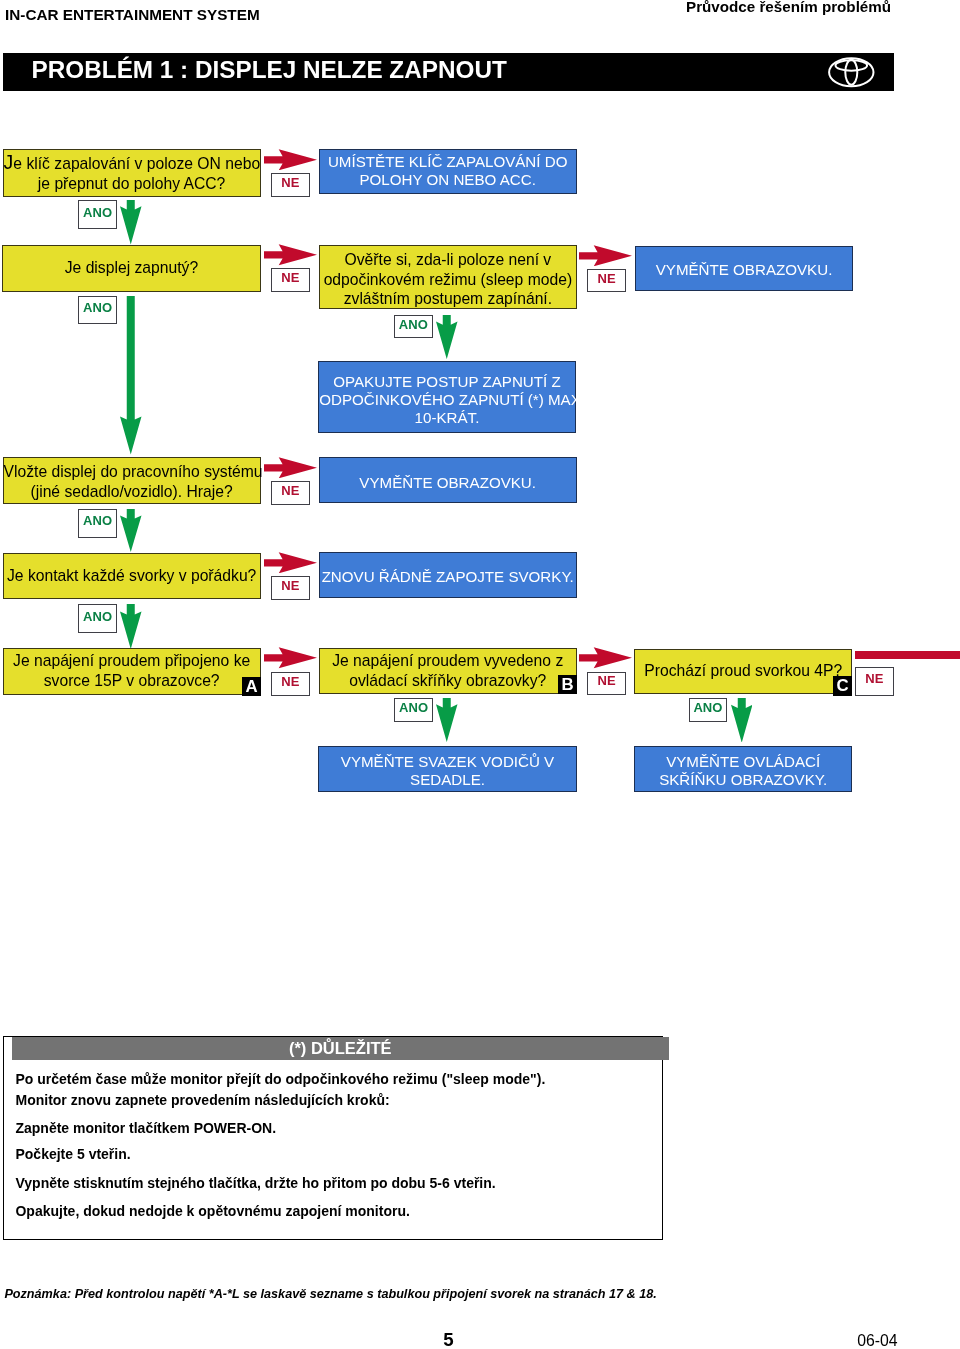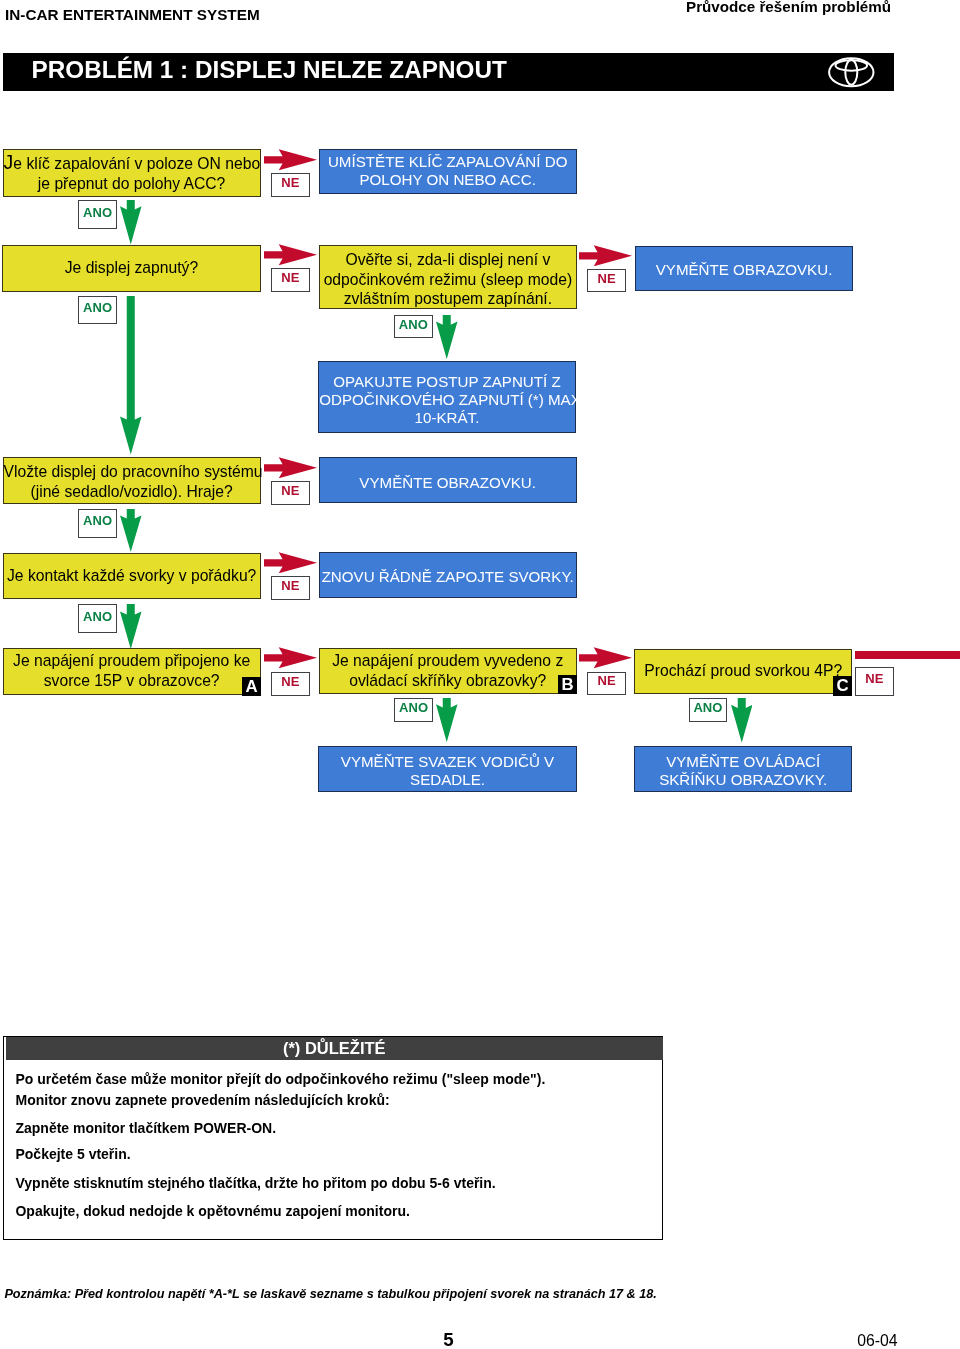--- a/index.html
+++ b/index.html
@@ -35,21 +35,21 @@
         padding-bottom:5px;}
   .tagbox.ne{color:#b01032;}
   .tagbox.ano{color:#0a8045;}
   .letter{background:#000;color:#fff;display:flex;align-items:center;justify-content:center;
         font-size:16.8px;font-weight:bold;line-height:17px;}
   .redbar{background:#c10a2c;}
 
   
   #notebox{left:2.8px;top:1036.4px;width:660.2px;height:203.3px;border:1.6px solid #000;
            box-sizing:border-box;background:#fff;}
-  #noteband{position:absolute;left:2px;top:0px;width:657px;height:22.9px;background:#404040;
+  #noteband{position:absolute;left:8px;top:0px;width:657px;height:22.9px;background:#737373;
      color:#fff;font-size:16.5px;font-weight:bold;text-align:center;line-height:23px;}
   .noteline{position:absolute;font-size:14px;font-weight:bold;left:11.7px;line-height:19px;
      white-space:nowrap;}
 
   #footnote{left:4.4px;top:1286.5px;font-size:12.65px;font-style:italic;font-weight:bold;
      line-height:15px;white-space:nowrap;}
   #pagenum{left:443.2px;top:1330px;font-size:18.7px;font-weight:bold;line-height:19px;}
   #pagedate{left:857.2px;top:1331.6px;font-size:15.8px;line-height:17px;}
 </style>
 </head>
@@ -98,21 +98,21 @@
         <span class="inner">
           <i>Je displej zapnutý?</i>
         </span>
       </div>
   <svg class="abs" style="left:264.0px;top:244.3px" width="53.0" height="21.4" viewBox="0 0 53.0 21.4">
         <polygon points="0,7.3 18.6,7.3 14.7,0.3 53.0,10.8 14.7,21.3 18.6,14.4 0,14.4" fill="#c10a2c"></polygon>
       </svg>
   <div class="abs tagbox ne" style="left:271.1px;top:268.4px;width:38.8px;height:24.0px">NE</div>
   <div class="abs qbox" style="left:318.9px;top:244.9px;width:258.0px;height:64.2px;line-height:19.30px">
         <span class="inner" style="top:2.20px">
-          <i>Ověřte si, zda-li displej není v</i>
+          <i>Ověřte si, zda-li poloze není v</i>
           <i>odpočinkovém režimu (sleep mode)</i>
           <i>zvláštním postupem zapínání.</i>
         </span>
       </div>
   <svg class="abs" style="left:579.4px;top:244.5px" width="53.0" height="21.4" viewBox="0 0 53.0 21.4">
         <polygon points="0,7.3 18.6,7.3 14.7,0.3 53.0,10.8 14.7,21.3 18.6,14.4 0,14.4" fill="#c10a2c"></polygon>
       </svg>
   <div class="abs tagbox ne" style="left:587.0px;top:269.0px;width:39.1px;height:23.4px">NE</div>
   <div class="abs abox" style="left:635.2px;top:245.6px;width:217.7px;height:45.5px">
         <span class="inner" style="top:1.60px">

